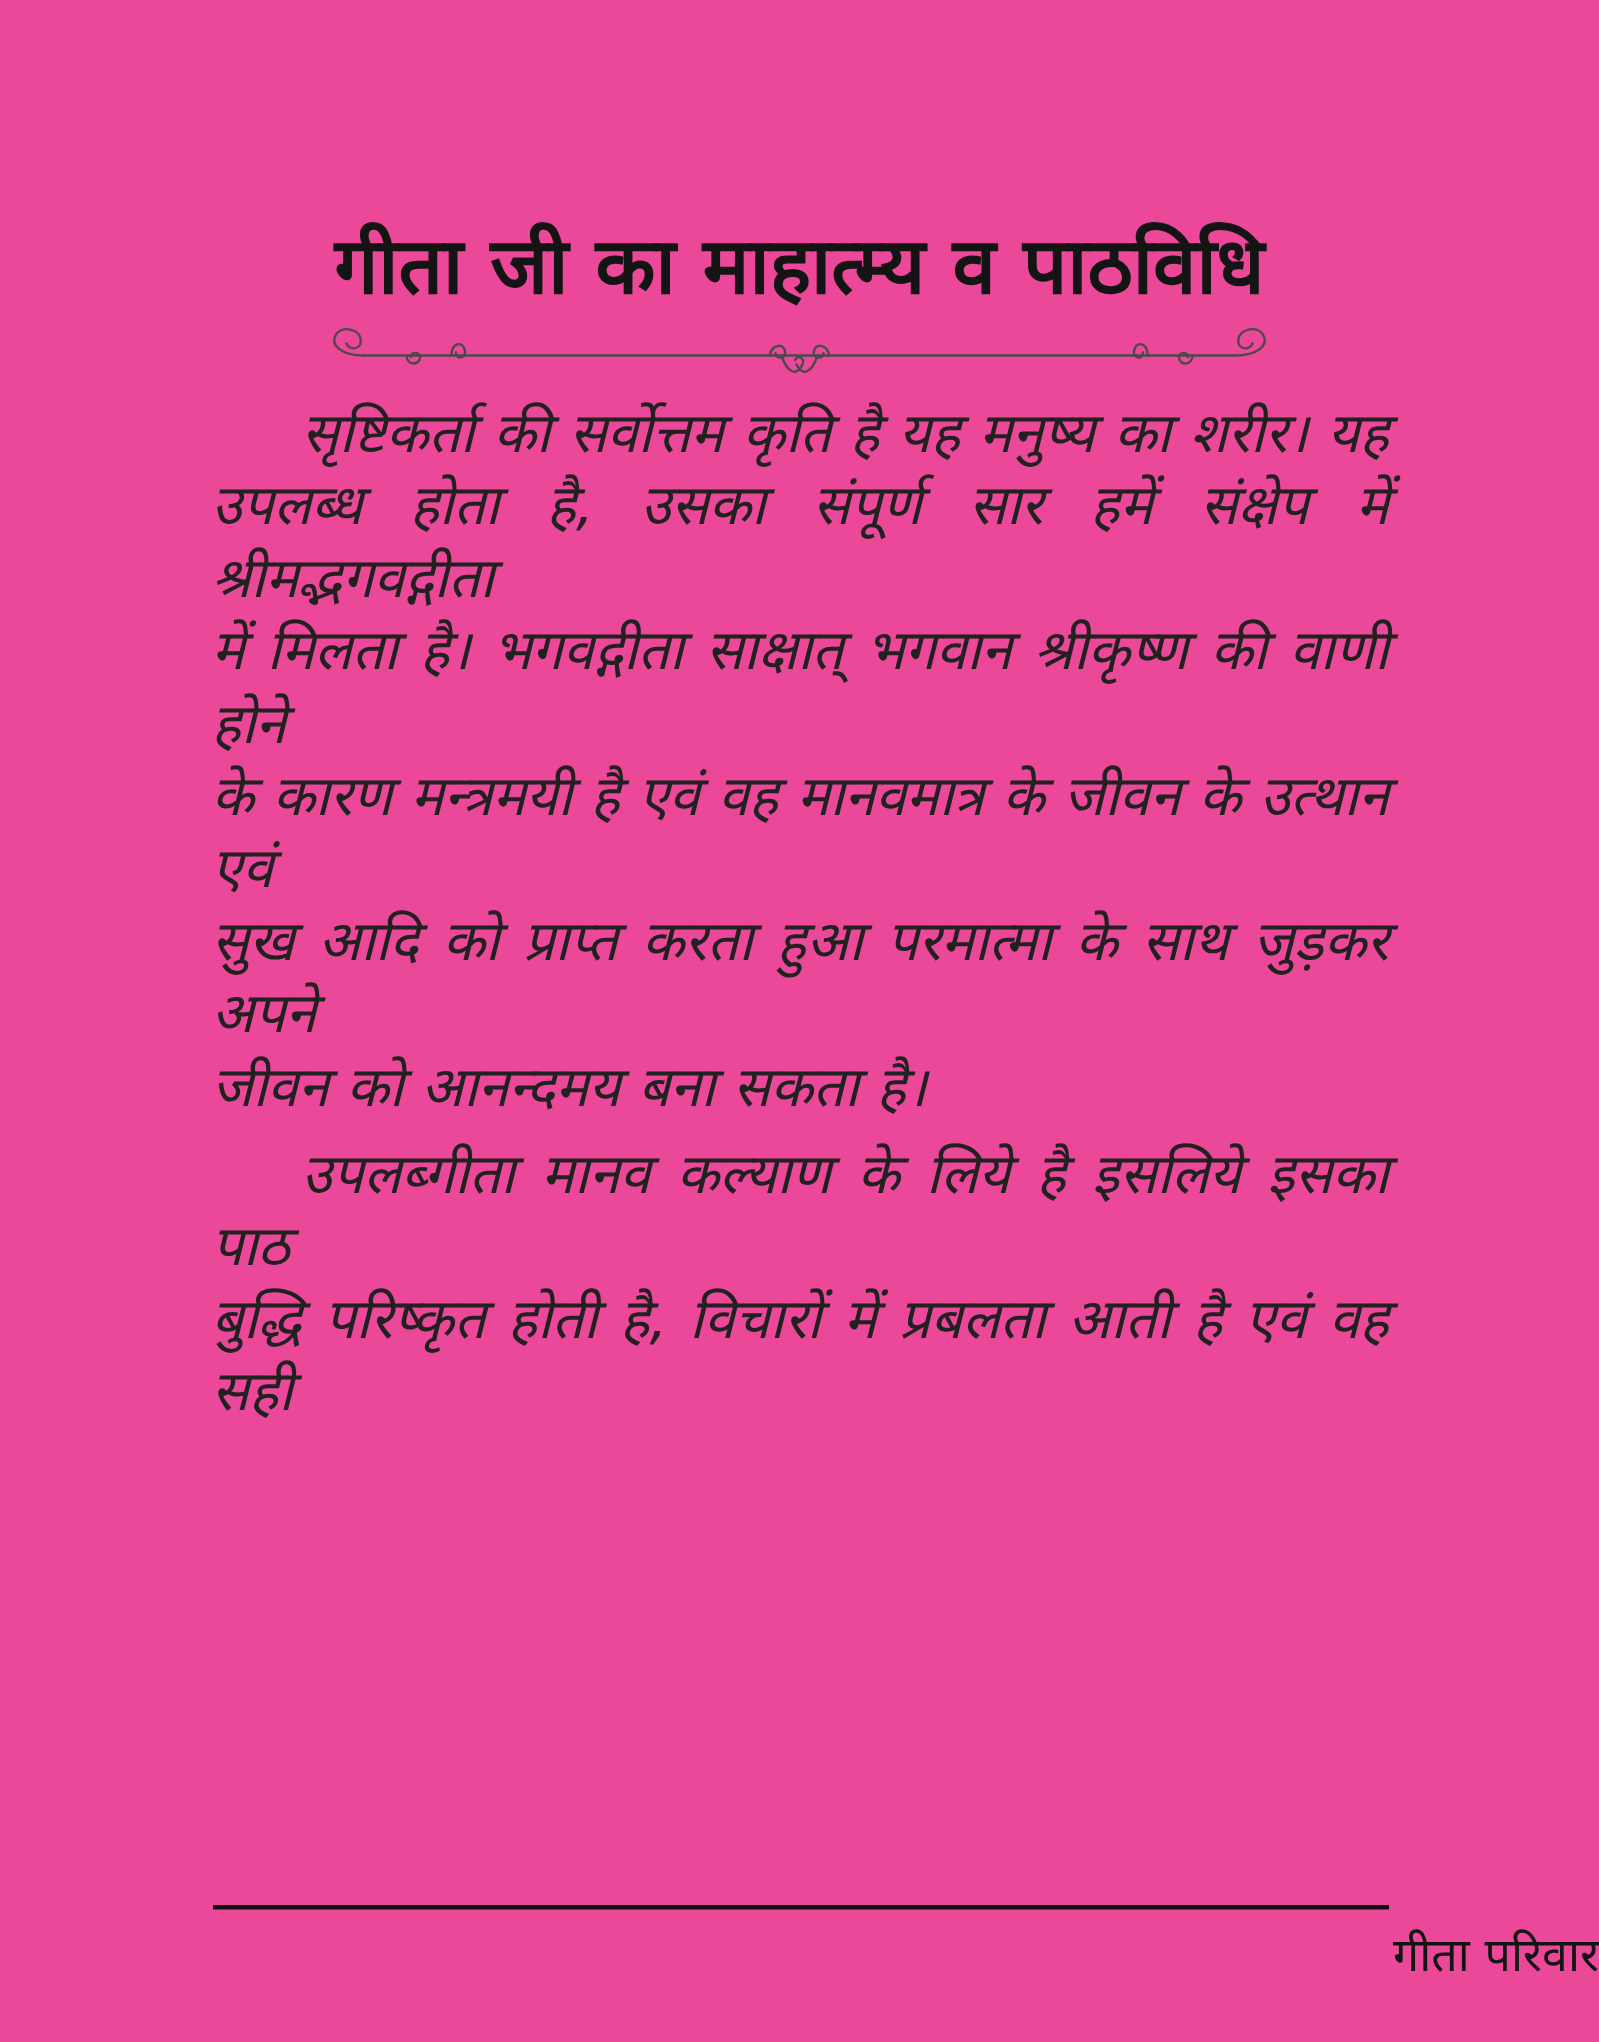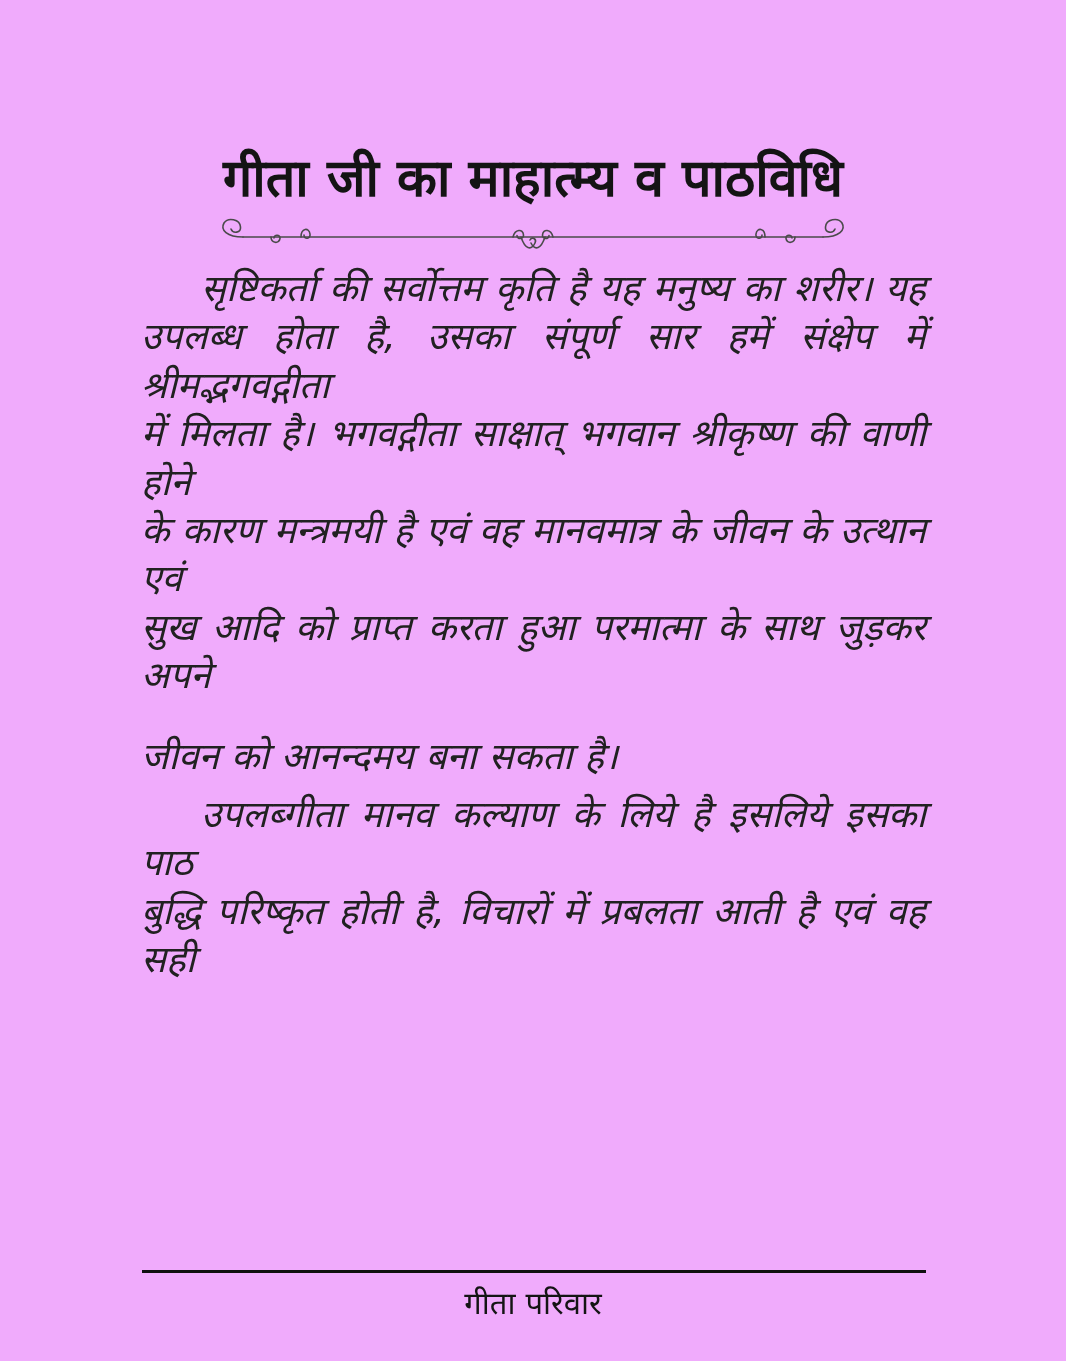--- a/index.html
+++ b/index.html
@@ -4,21 +4,21 @@
 <style>
   html, body {
     margin: 0;
     padding: 0;
     background: #ffffff;
   }
   .page {
     position: relative;
     width: 1066px;
     height: 1361px;
-    background: #f0abfc;
+    background: #ec4899;
     font-family: "DejaVu Sans", "Liberation Sans", sans-serif;
     color: #1e1e1e;
     overflow: hidden;
     box-sizing: border-box;
   }
   .page-title {
     padding-top: 146px;
     text-align: center;
     font-size: 52px;
     line-height: 1.25;
@@ -36,35 +36,35 @@
     line-height: 48.4px;
     color: #212121;
   }
   .para { margin: 0; font-style: italic; }
   .para + .para { margin-top: 10px; }
   .line {
     text-align: justify;
     text-align-last: justify;
   }
   .line.first { text-indent: 60px; }
-  .line.plain { text-align-last: left; margin-top: 32px; }
+  .line.plain { text-align-last: left; }
   .footer-rule {
     position: absolute;
     left: 142px;
     right: 140px;
     top: 1270px;
     border-top: 3px solid #101010;
     height: 0;
   }
   .footer-text {
     position: absolute;
     left: 0;
     right: 0;
     top: 1281px;
-    text-align: center;
+    text-align: right;
     font-size: 31px;
     font-weight: 500;
     color: #141414;
   }
 </style>
 </head>
 <body>
 
 <div class="page">
 

